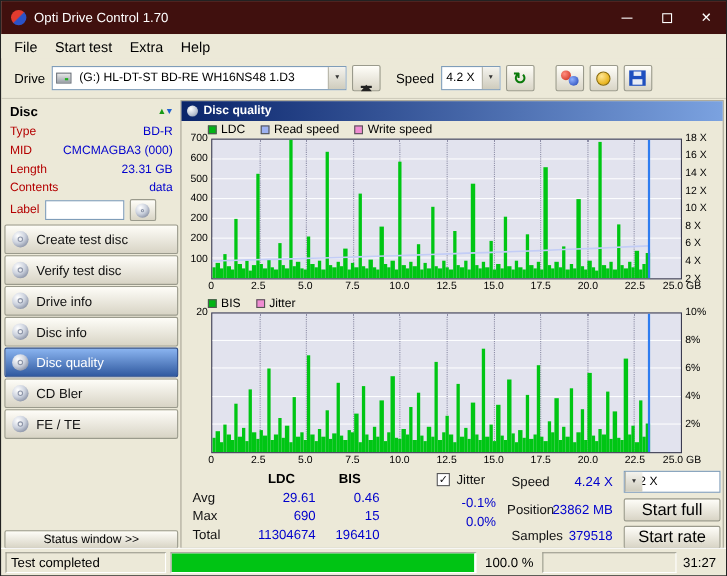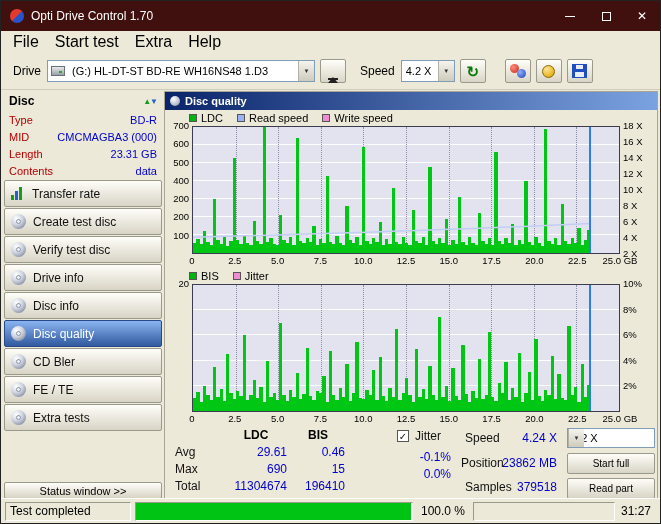--- a/index.html
+++ b/index.html
@@ -9,21 +9,21 @@
   
   .titlebar{position:absolute;top:0;left:0;right:0;height:30px;background:#40100e;color:#fff;display:flex;align-items:center;padding-left:9px;font-size:12px}
   .title-icon{width:14px;height:14px;border-radius:50%;background:linear-gradient(135deg,#e23b2e 0 47%,#2a52c8 53% 100%);flex:none}
   .title-text{margin-left:7px;flex:1}
   .win-btn{width:36px;height:30px;display:flex;align-items:center;justify-content:center;color:#fff}
   .glyph-min{width:10px;height:1px;background:#fff}
   .glyph-max{width:9px;height:9px;border:1px solid #fff}
   .glyph-close{font-size:12px;line-height:1}
 
   
-  .menubar{position:absolute;top:30px;left:0;right:0;height:22px;display:flex;align-items:center;padding-left:4px;font-size:16px;background:#ece9d8}
+  .menubar{position:absolute;top:30px;left:0;right:0;height:22px;display:flex;align-items:center;padding-left:4px;font-size:13px;background:#ece9d8}
   .menu-item{padding:3px 8px}
 
   
   .toolbar{position:absolute;top:52px;left:0;right:0;height:37px;display:flex;align-items:center;padding-left:12px;font-size:12px;border-bottom:1px solid #cfccbc}
   .tb-label{margin-right:6px}
   .combo{height:22px;background:#fff;border:1px solid #7f9db9;display:flex;align-items:center;font-size:11px}
   .combo .combo-text{flex:1;padding:0 4px;white-space:nowrap;overflow:hidden}
   .combo-arrow{width:16px;height:100%;border-left:1px solid #b4b2a4;background:linear-gradient(#f4f3ee,#cfccbd);display:flex;align-items:center;justify-content:center;font-size:6px;color:#333;flex:none}
   .drive-combo{width:268px}
   .speed-combo{width:54px}
@@ -90,27 +90,27 @@
   .lineplot{position:absolute;inset:0;width:100%;height:100%;z-index:3}
   .cursor{position:absolute;top:0;bottom:0;width:2px;transform:translateX(-50%);z-index:4}
 
   
   .stats{position:relative;height:72px;margin:2px 4px 0 4px;font-size:12px}
   .stats span{position:absolute;white-space:nowrap}
   .s-h{font-weight:bold;text-align:center}
   .s-v{color:#0000cc;text-align:right}
   .s-l{color:#111}
   .cb-box{position:absolute;width:12px;height:12px;background:#fff;border:1px solid #555;font-size:10px;line-height:11px;text-align:center;color:#111}
-  .stat-btn{position:absolute;left:398px;width:88px;height:21px;border:1px solid #9a9a8c;border-radius:2px;background:linear-gradient(#fefdf8,#d8d4c5);font-size:10px;display:flex;align-items:center;justify-content:center;font-family:"Liberation Sans",sans-serif}
+  .stat-btn{position:absolute;left:398px;width:88px;height:21px;border:1px solid #9a9a8c;border-radius:2px;background:linear-gradient(#fefdf8,#d8d4c5);font-size:15px;display:flex;align-items:center;justify-content:center;font-family:"Liberation Sans",sans-serif}
   .stat-combo{position:absolute;left:398px;top:0;width:88px;height:20px}
 
   
   .statusbar{position:absolute;left:0;right:0;bottom:0;height:25px;display:flex;align-items:center;gap:4px;padding:0 4px;font-size:12px;border-top:1px solid #fff}
   .sunken{border:1px solid;border-color:#9a9a8c #fff #fff #9a9a8c;height:19px}
-  .sb-text{width:126px;display:flex;align-items:center;padding-left:4px}
+  .sb-text{width:146px;display:flex;align-items:center;padding-left:4px}
   .sb-progress{width:278px;background:#fff;position:relative;overflow:hidden}
   .sb-fill{position:absolute;left:0;top:0;bottom:0;background:#00c414}
   .sb-pct{margin:0 4px}
   .sb-empty{flex:1}
   .sb-time{margin:0 5px 0 2px}
 </style>
 </head>
 <body>
 
 <div>
@@ -184,29 +184,28 @@
       <span class="info-value">CMCMAGBA3 (000)</span>
     </div>
     <div class="info-row">
       <span class="info-label">Length</span>
       <span class="info-value">23.31 GB</span>
     </div>
     <div class="info-row">
       <span class="info-label">Contents</span>
       <span class="info-value">data</span>
     </div>
-
-    <div class="nav-btn">
-      <span class="bars-ic">
-          <i></i>
-          <i></i>
-          <i></i>
+    <div class="label-row">
+      <span class="info-label">Label</span>
+      <input class="label-input" value="" style="">
+      <span class="mini-btn">
+          <span class="disc-ic" style="width:13px;height:13px"></span>
         </span>
-      <span>Transfer rate</span>
-    </div>
+    </div>
+
     <div class="nav-btn">
       <span class="disc-ic"></span>
       <span>Create test disc</span>
     </div>
     <div class="nav-btn">
       <span class="disc-ic"></span>
       <span>Verify test disc</span>
     </div>
     <div class="nav-btn">
       <span class="disc-ic"></span>
@@ -220,24 +219,20 @@
       <span class="disc-ic"></span>
       <span>Disc quality</span>
     </div>
     <div class="nav-btn">
       <span class="disc-ic"></span>
       <span>CD Bler</span>
     </div>
     <div class="nav-btn">
       <span class="disc-ic"></span>
       <span>FE / TE</span>
-    </div>
-    <div class="nav-btn">
-      <span class="disc-ic"></span>
-      <span>Extra tests</span>
     </div>
 
     <div class="sidebar-spacer"></div>
     <div class="status-window-btn">Status window &gt;&gt;</div>
   </div>
 
   <div class="panel">
     <div class="panel-header">
       <span class="ph-icon"></span>
       <span>Disc quality</span>
@@ -640,21 +635,21 @@
       <span class="s-l" style="left:292px;top:28px">Position</span>
       <span class="s-v" style="left:330px;top:28px;width:58px">23862 MB</span>
       <span class="s-l" style="left:296px;top:52px">Samples</span>
       <span class="s-v" style="left:330px;top:52px;width:58px">379518</span>
 
       <div class="combo stat-combo">
         <span class="combo-text">4.2 X</span>
         <span class="combo-arrow">▼</span>
       </div>
       <div class="stat-btn" style="top:25px">Start full</div>
-      <div class="stat-btn" style="top:50px">Read part</div>
+      <div class="stat-btn" style="top:50px">Start rate</div>
     </div>
   </div>
 
   <div class="statusbar">
     <div class="sunken sb-text">Test completed</div>
     <div class="sunken sb-progress">
       <div class="sb-fill" style="width: 99.5%;"></div>
     </div>
     <span class="sb-pct">100.0 %</span>
     <div class="sunken sb-empty"></div>

